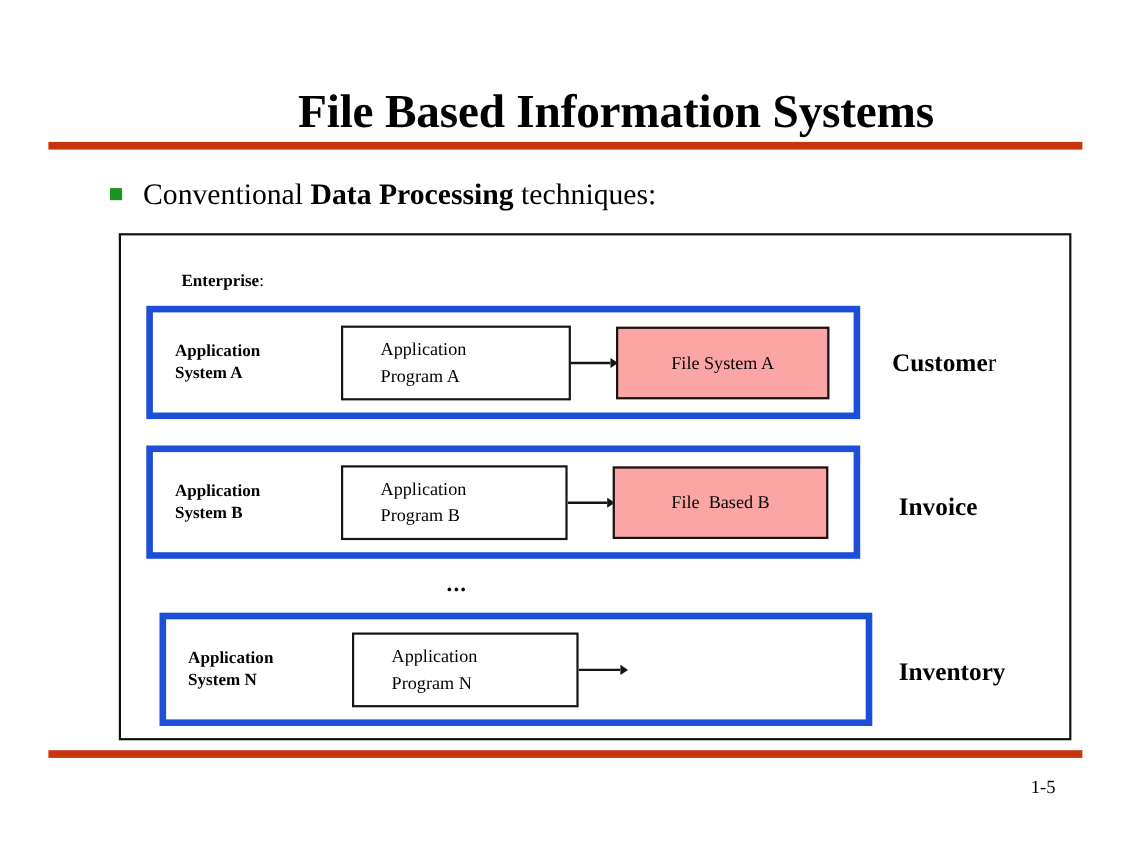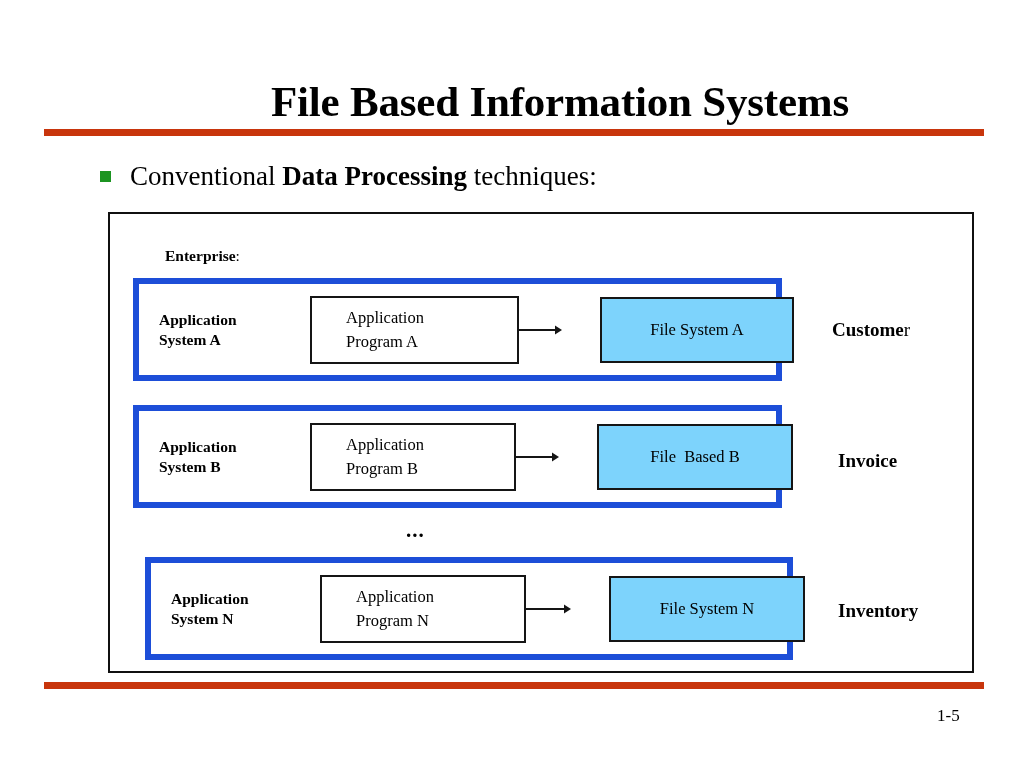--- a/index.html
+++ b/index.html
@@ -138,25 +138,24 @@
   .prog-a { left: 171px; width: 209px; height: 68px; }
   .prog-b { left: 171px; width: 206px; height: 68px; }
   .prog-n { left: 169px; width: 206px; height: 68px; }
 
   .file-box {
     position: absolute;
     top: 50%;
     transform: translateY(-50%);
     border: 2px solid #151515;
     box-sizing: border-box;
-    background: #7dd3fc;
+    background: #fca5a5;
     display: flex;
     align-items: center;
     justify-content: center;
-    margin-left: 40px;
   }
   .file-box .file-text {
     font-size: 16.5px;
     line-height: 22px;
     white-space: pre;
   }
   .file-a { left: 421px; width: 194px; height: 66px; }
   .file-b { left: 418px; width: 196px; height: 66px; }
   .file-n { left: 418px; width: 196px; height: 66px; }
 
@@ -168,25 +167,24 @@
     height: 12px;
     display: block;
   }
   .arrow-a { left: 380px; width: 43px; }
   .arrow-b { left: 377px; width: 43px; }
   .arrow-n { left: 375px; width: 45px; }
 
   
   .domain-label {
     position: absolute;
-    font-size: 19px;
+    font-size: 23px;
     line-height: 23px;
     font-weight: bold;
     white-space: nowrap;
-    margin-left: 21px;
   }
   .domain-customer  { left: 811px; top: 318px; }
   .domain-invoice   { left: 817px; top: 449px; }
   .domain-inventory { left: 817px; top: 599px; }
   .domain-customer .tail { font-weight: normal; }
 
   
   .ellipsis {
     position: absolute;
     left: 406px;
@@ -263,21 +261,18 @@
   <div class="sys-title">Application
 System N</div>
   <div class="prog-box prog-n">
     <span class="prog-text">Application
 Program  N</span>
   </div>
   <svg class="arrow arrow-n" viewBox="0 0 45 12">
     <line x1="0" y1="6" x2="38" y2="6" stroke="#151515" stroke-width="2.2"></line>
     <polygon points="38,1.4 45,6 38,10.6" fill="#151515"></polygon>
   </svg>
-  <div class="file-box file-n">
-    <span class="file-text">File System N</span>
-  </div>
 </div>
 <div class="domain-label domain-inventory">Inventory</div>
 
 <div class="rule rule-bottom"></div>
 
 <div class="page-number">1-5</div>
 
 </body></html>

